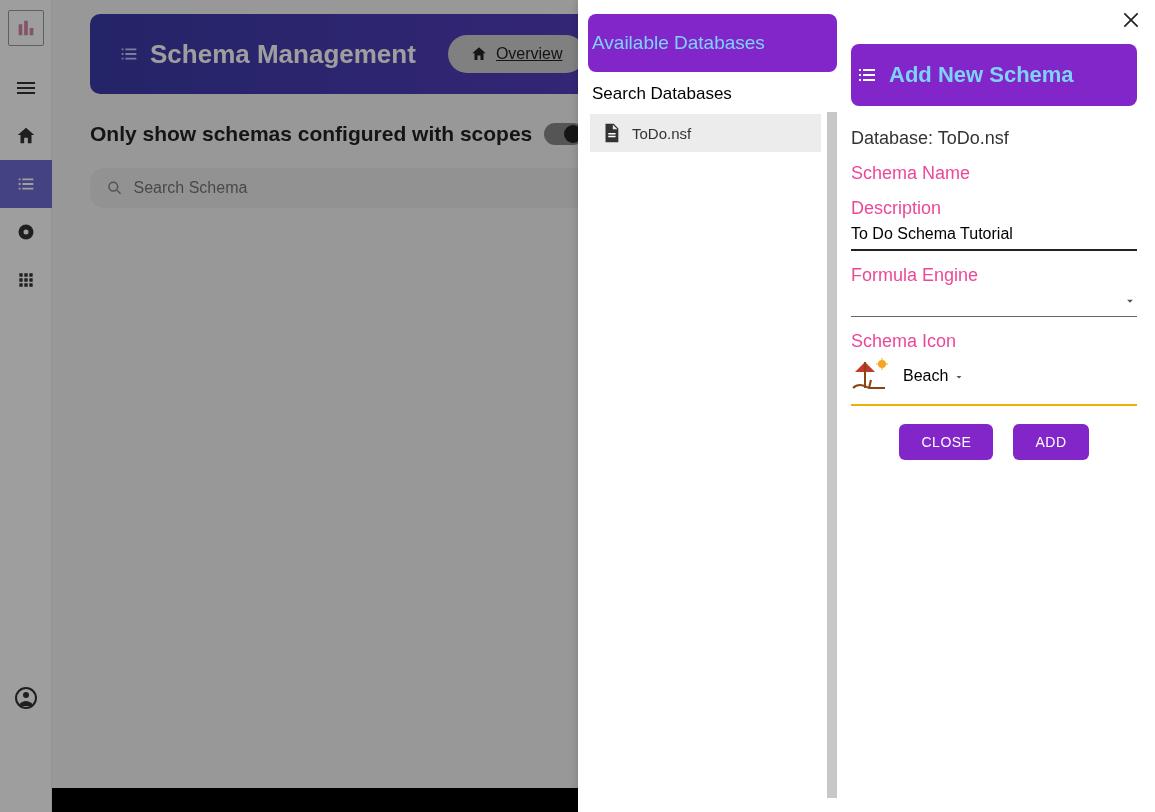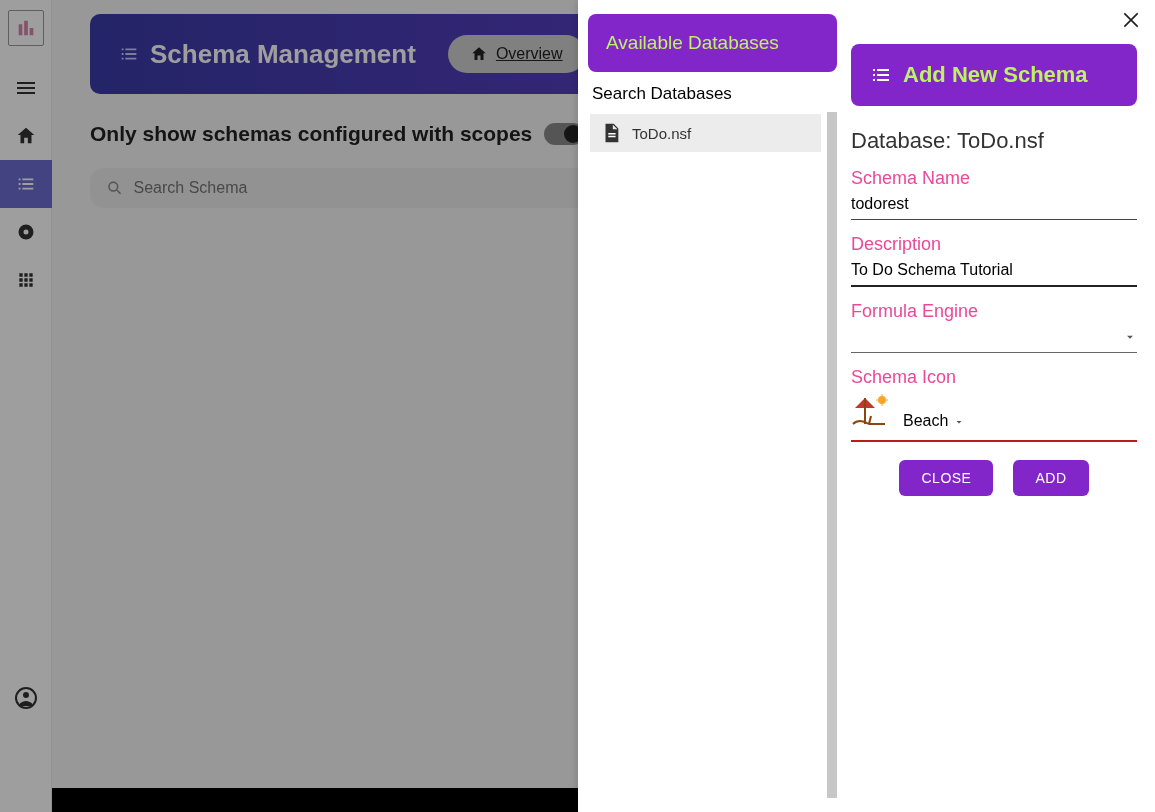--- a/index.html
+++ b/index.html
@@ -109,47 +109,47 @@
   .panel .col-db {
     width:259px;padding:14px 0 14px 10px;display:flex;flex-direction:column;
   }
   .panel .col-form {
     flex:1;padding:14px 18px 14px 14px;position:relative;
   }
   .panel .close-x {
     position:absolute;top:10px;right:14px;cursor:pointer;font-size:22px;color:#333;
   }
   .pill {
-    background:#8226c9;color:#bef264;border-radius:8px;
-    padding:18px 18px;font-size:19px;font-weight:500;
+    background:#8226c9;color:#7dd3fc;border-radius:8px;
+    padding:18px 4px;font-size:19px;font-weight:500;
     display:flex;align-items:center;gap:10px;
   }
   .pill.big{font-size:22px;font-weight:700;}
   .section-label{
     font-size:17px;color:#000000;margin:12px 0 6px 4px;
   }
   .db-list{
     margin-top:2px;border-right:10px solid #c7c7c7;flex:1;overflow:auto;
   }
   .db-item{
     background:#ececec;padding:8px 10px;display:flex;align-items:center;gap:10px;font-size:15px;color:#333;
     margin:2px 6px 2px 2px;cursor:pointer;
   }
   .form-label{font-size:18px;color:#ec4899;margin-top:14px;}
   .form-value{
     border:none;border-bottom:1px solid #444;width:100%;
     font-size:16px;padding:6px 0 6px 0;outline:none;background:transparent;
   }
-  .db-title{font-size:22px;color:#333;margin-top:22px;}
+  .db-title{font-size:18px;color:#333;margin-top:22px;}
   .select-row{
     border-bottom:1px solid #666;padding:8px 0;display:flex;justify-content:flex-end;color:#555;
   }
   .icon-row{
-    margin-top:6px;display:flex;align-items:flex-end;gap:16px;
-    border-bottom:2px solid #b91c1c;padding-bottom:10px;
+    margin-top:6px;display:flex;align-items:center;gap:16px;
+    border-bottom:2px solid #eab308;padding-bottom:10px;
   }
   .beach-icon{width:36px;height:36px;position:relative;}
   .btn-row{margin-top:18px;display:flex;gap:20px;justify-content:center;}
   .btn{background:#8226c9;color:#fff;border:none;border-radius:6px;
     padding:10px 22px;font-size:14px;letter-spacing:0.5px;cursor:pointer;}
   svg{display:block;}
 </style>
 </head>
 <body>
 
@@ -262,21 +262,20 @@
           <path fill="#fff" d="M4 6h2v2H4zM8 6h12v2H8zM4 11h2v2H4zM8 11h12v2H8zM4 16h2v2H4zM8 16h12v2H8z"></path>
         </svg>
       <span>Add New Schema</span>
     </div>
 
     <div class="db-title">
       <span>Database: </span><span>ToDo.nsf</span>
     </div>
 
     <div class="form-label">Schema Name</div>
-    <input class="form-value" value="todorest" style="">
 
     <div class="form-label">Description</div>
     <input class="form-value" style="border-bottom: 2px solid rgb(34, 34, 34);" value="To Do Schema Tutorial">
 
     <div class="form-label">Formula Engine</div>
     <div class="select-row">
       <svg width="14" height="14" viewBox="0 0 24 24">
           <path fill="#555" d="M7 10l5 5 5-5z"></path>
         </svg>
     </div>

